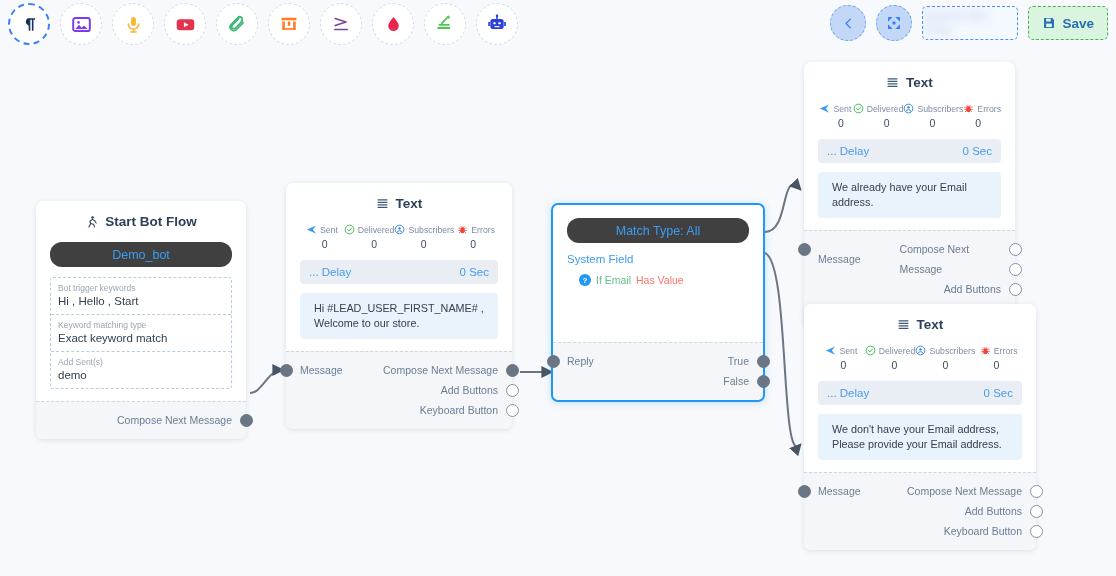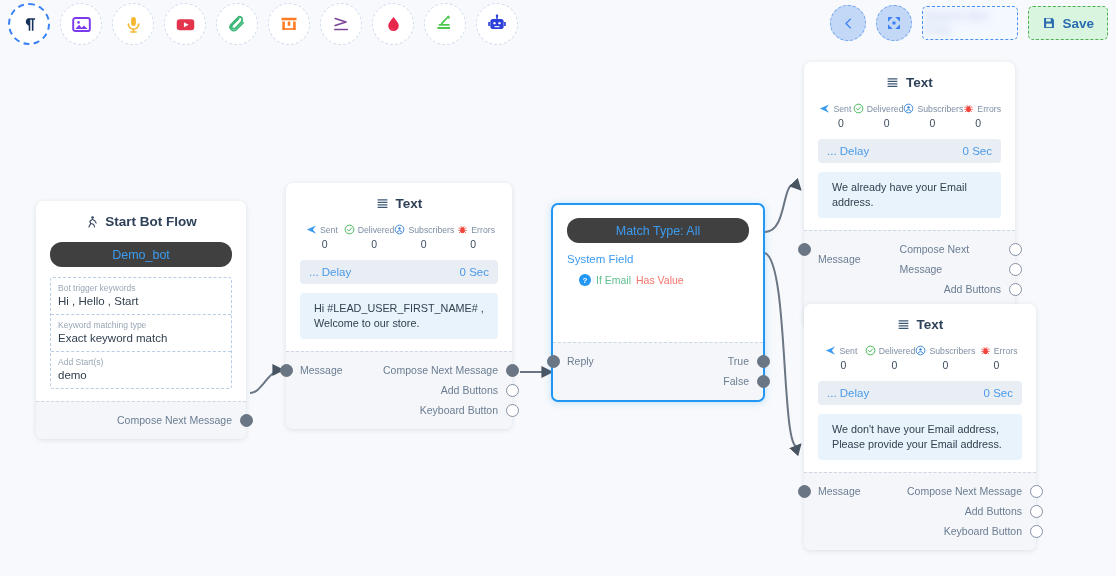--- a/index.html
+++ b/index.html
@@ -307,21 +307,21 @@
         <div class="kv-list">
           <div class="kv">
             <div class="kv-k">Bot trigger keywords</div>
             <div class="kv-v">Hi , Hello , Start</div>
           </div>
           <div class="kv">
             <div class="kv-k">Keyword matching type</div>
             <div class="kv-v">Exact keyword match</div>
           </div>
           <div class="kv">
-            <div class="kv-k">Add Start(s)</div>
+            <div class="kv-k">Add Sent(s)</div>
             <div class="kv-v">demo</div>
           </div>
         </div>
       </div>
 
       <div class="node-foot">
         <div class="foot-row">
           <span></span>
           <span class="foot-lbl">Compose Next Message</span>
         </div>

